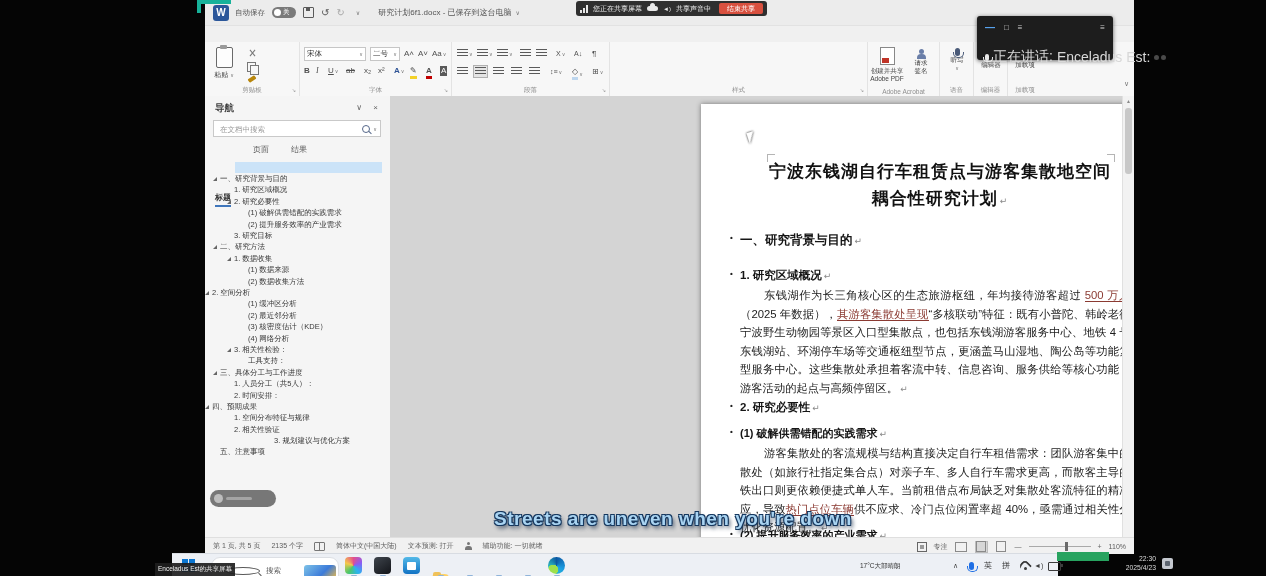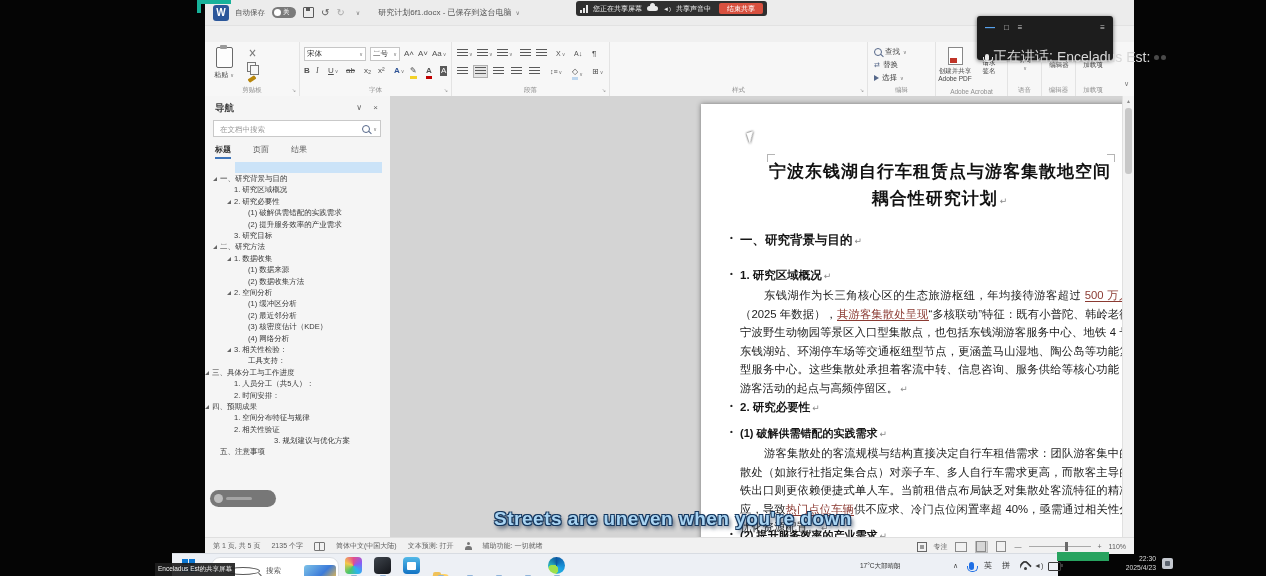--- a/index.html
+++ b/index.html
@@ -97,21 +97,21 @@
 
   
   #navpane{left:0;top:96px;width:185px;height:441px;background:#f5f5f5;border-right:1px solid #e1e1e1;}
   .nav-title{position:absolute;left:10px;top:6px;font-size:9.5px;font-weight:bold;color:#3d3d3d;}
   .nav-hic{position:absolute;top:7px;font-size:8px;color:#666;}
   #nav-search{position:absolute;left:8px;top:24px;width:168px;height:17px;background:#fff;border:1px solid #c9c9c9;box-sizing:border-box;}
   #nav-search input{position:absolute;left:4px;top:1px;width:120px;height:13px;border:none;outline:none;font-size:7.5px;color:#555;background:transparent;font-family:inherit;}
   #nav-search input::placeholder{color:#9a9a9a;}
   .nsr{position:absolute;right:3px;top:4px;display:flex;gap:3px;align-items:center;color:#777;}
   .navtabs{position:absolute;left:10px;top:48px;display:flex;gap:22px;font-size:8px;color:#555;}
-  .navtab.on{color:#333;font-weight:bold;border-bottom:2px solid #3f76bb;padding-bottom:2px;}
+  .navtab.on{color:#333;font-weight:bold;border-bottom:2px solid #3f76bb;padding-bottom:2px;margin-top:48px;}
   #tree{position:absolute;left:0;top:66px;width:185px;height:372px;overflow:hidden;}
   .trow{position:relative;height:11.4px;display:flex;align-items:center;font-size:7.5px;color:#383838;white-space:nowrap;}
   .trow .tri{width:0;height:0;border-bottom:4px solid #666;border-left:4px solid transparent;margin-right:3px;flex:none;}
   .trow .noarr{width:7px;flex:none;}
   .trow.sel{background:#cbe3f8;margin-left:30px;margin-right:8px;}
   .navpill{left:210px;top:490px;width:66px;height:17px;border-radius:9px;background:rgba(96,96,96,.85);z-index:5;display:flex;align-items:center;padding-left:4px;box-sizing:border-box;gap:3px;}
   .navpill .c{width:9px;height:9px;border-radius:50%;background:rgba(220,220,220,.7);}
   .navpill .b{width:26px;height:3px;border-radius:2px;background:rgba(210,210,210,.5);}
 
   
@@ -376,37 +376,20 @@
           </div>
         <div class="glabel">段落</div>
         <div class="launcher">↘</div>
       </div>
 
       <div class="rgroup" style="width:258px;">
         <div class="glabel">样式</div>
         <div class="launcher">↘</div>
       </div>
 
-      <div class="rgroup" style="width:68px;">
-        <div class="erow" style="top:5px;">
-            <span class="magic"></span>
-            <span>查找</span>
-            <span class="chev">∨</span>
-          </div>
-        <div class="erow" style="top:18px;">
-            <span class="ic" style="font-size:7px;color:#56688a;">⇄</span>
-            <span>替换</span>
-          </div>
-        <div class="erow" style="top:31px;">
-            <span class="selic"></span>
-            <span>选择</span>
-            <span class="chev">∨</span>
-          </div>
-        <div class="glabel">编辑</div>
-      </div>
 
       <div class="rgroup" style="width:72px;">
         <div class="bigbtn" style="left:2px;width:34px;">
           <div class="pdfic"></div>
           <div>创建并共享</div>
             <div>Adobe PDF</div>
         </div>
         <div class="bigbtn" style="left:38px;width:30px;">
           <div class="personic"></div>
           <div>请求</div>
@@ -502,21 +485,21 @@
             <span>1. 数据收集</span>
           </div>
           <div class="trow" style="padding-left: 36px;">
             <span class="noarr"></span>
             <span>(1) 数据来源</span>
           </div>
           <div class="trow" style="padding-left: 36px;">
             <span class="noarr"></span>
             <span>(2) 数据收集方法</span>
           </div>
-          <div class="trow" style="padding-left: 22px;">
+          <div class="trow" style="">
             <span class="tri"></span>
             <span>2. 空间分析</span>
           </div>
           <div class="trow" style="padding-left: 36px;">
             <span class="noarr"></span>
             <span>(1) 缓冲区分析</span>
           </div>
           <div class="trow" style="padding-left: 36px;">
             <span class="noarr"></span>
             <span>(2) 最近邻分析</span>
@@ -530,21 +513,21 @@
             <span>(4) 网络分析</span>
           </div>
           <div class="trow" style="padding-left: 22px;">
             <span class="tri"></span>
             <span>3. 相关性检验：</span>
           </div>
           <div class="trow" style="padding-left: 36px; text-align: right;">
             <span class="noarr"></span>
             <span>工具支持：</span>
           </div>
-          <div class="trow" style="padding-left: 0; text-align: right;">
+          <div class="trow" style="padding-left: 8px; text-align: right;">
             <span class="tri"></span>
             <span>三、具体分工与工作进度</span>
           </div>
           <div class="trow" style="padding-left: 22px;">
             <span class="noarr"></span>
             <span>1. 人员分工（共5人）：</span>
           </div>
           <div class="trow" style="padding-left: 22px;">
             <span class="noarr"></span>
             <span>2. 时间安排：</span>

